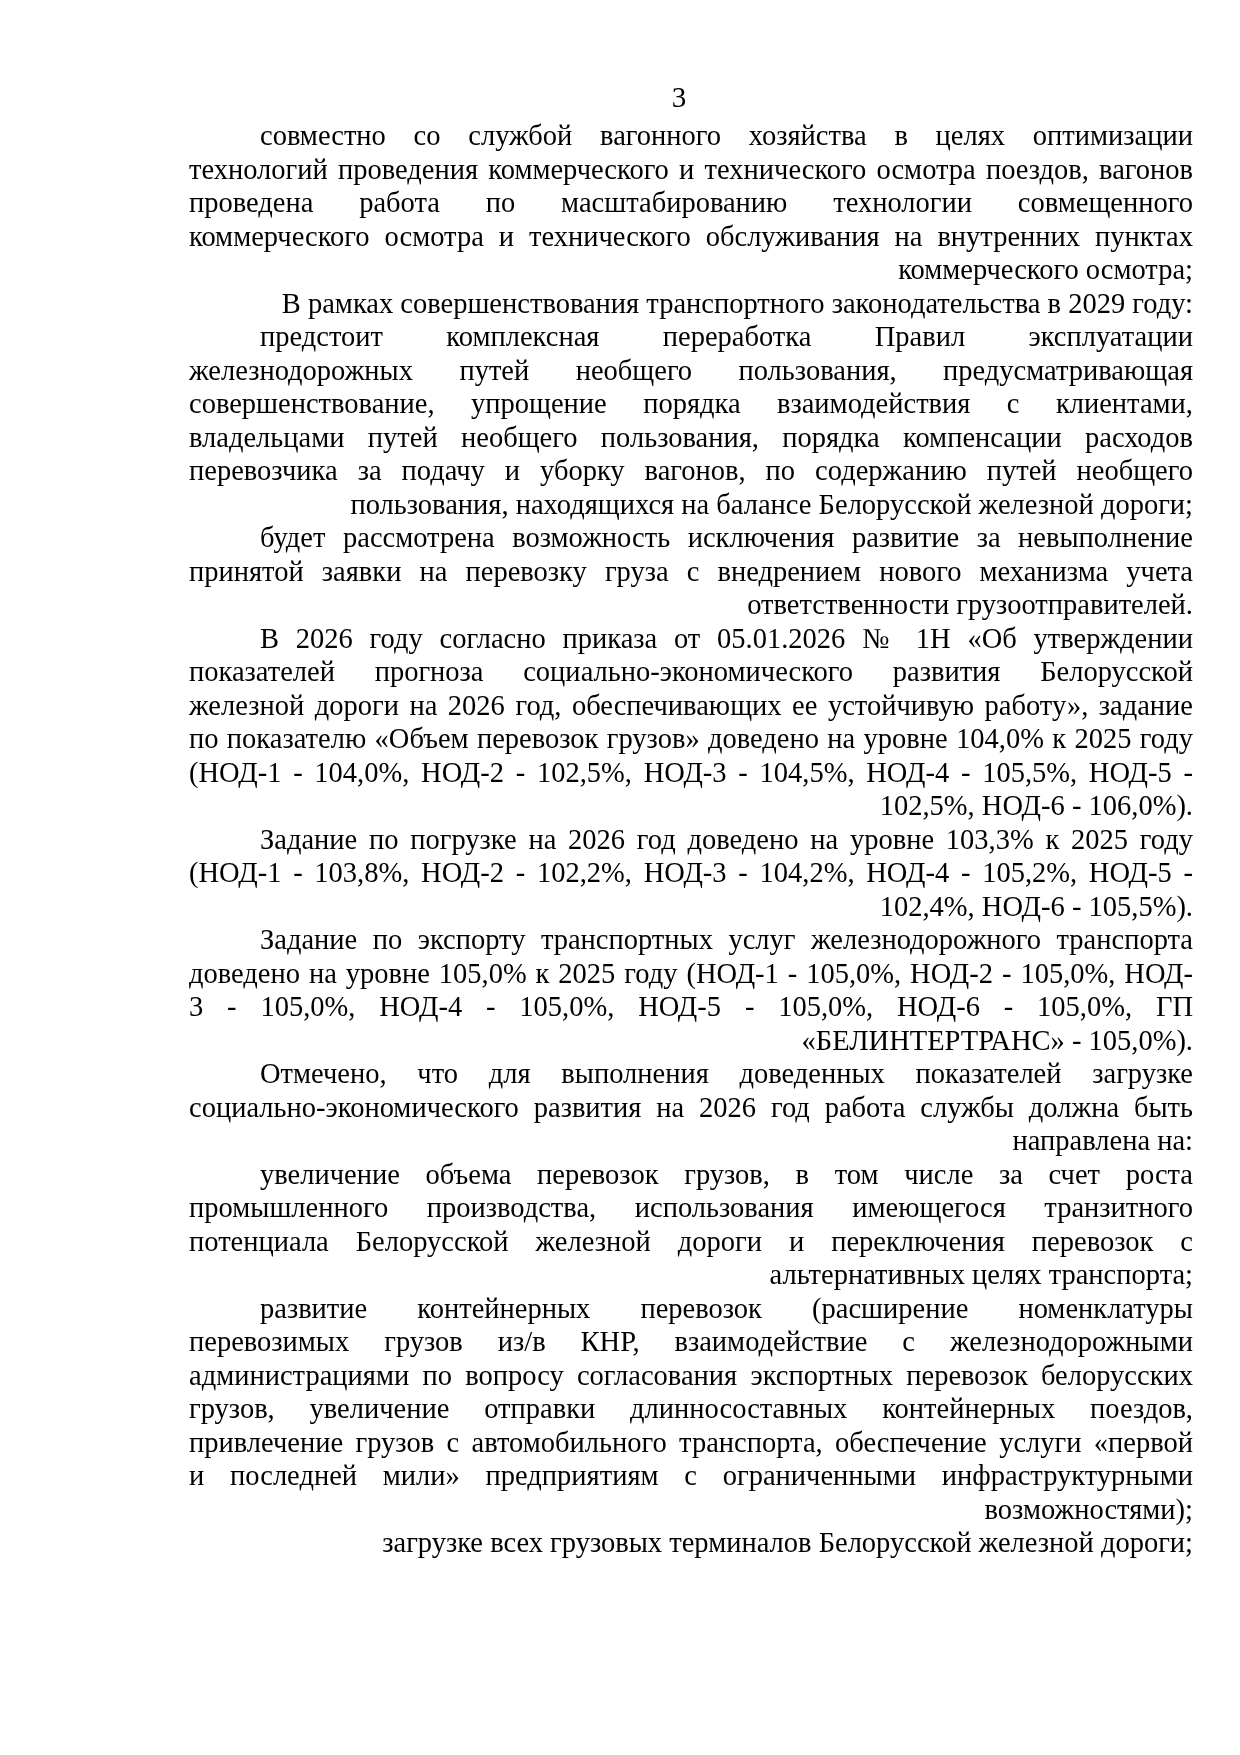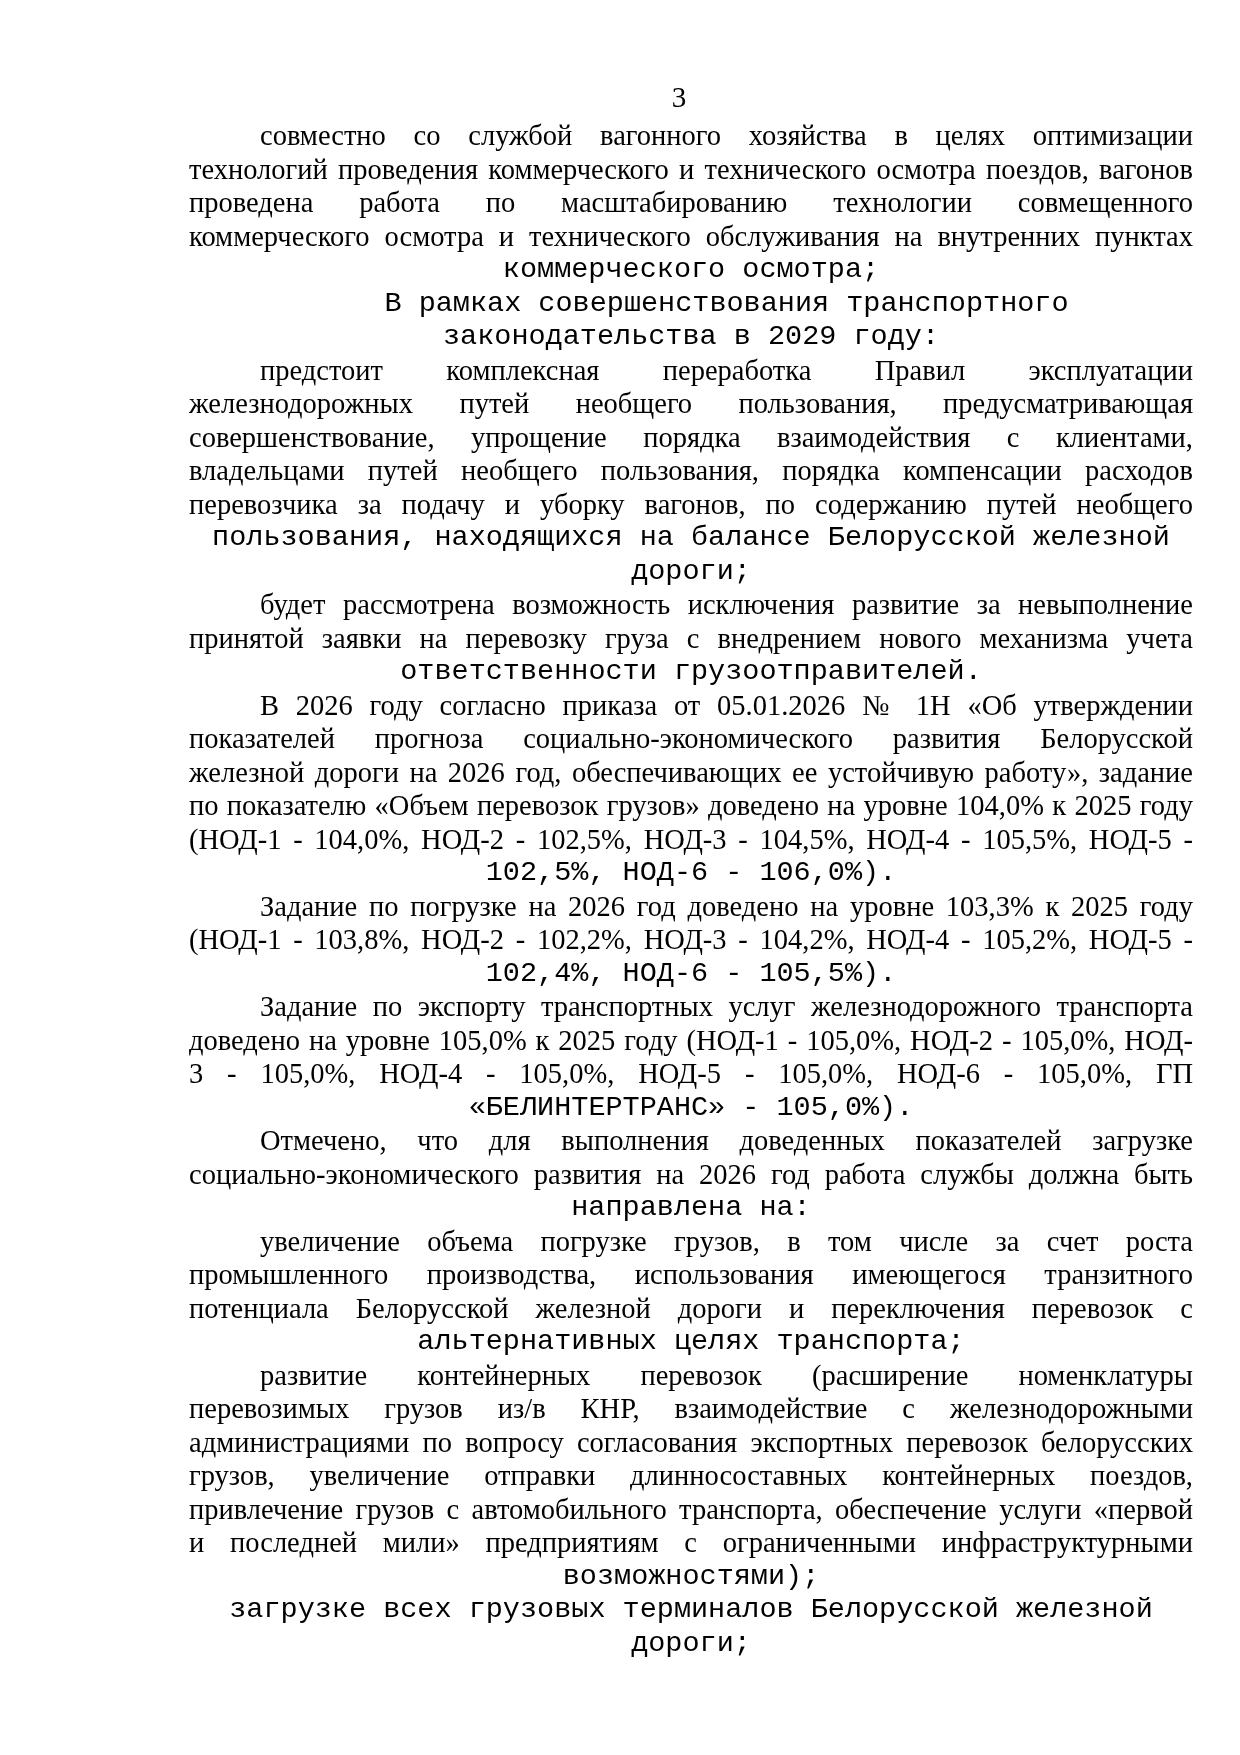--- a/index.html
+++ b/index.html
@@ -40,22 +40,21 @@
   .line {
     display: block;
   }
   
   .just {
     text-align: justify;
     text-align-last: justify;
   }
   
   .lastline {
-    text-align: center;
-    font-family: Liberation Mono, monospace;
+    text-align: right;
   }
   
   .first {
     text-indent: 71px;
   }
 </style>
 </head>
 <body>
 
 <div class="page">
@@ -102,21 +101,21 @@
         <span class="line just">доведено на уровне 105,0% к 2025 году (НОД-1 - 105,0%, НОД-2 - 105,0%, НОД-</span>
         <span class="line just">3 - 105,0%, НОД-4 - 105,0%, НОД-5 - 105,0%, НОД-6 - 105,0%, ГП</span>
         <span class="line lastline">«БЕЛИНТЕРТРАНС» - 105,0%).</span>
       </p>
       <p class="para">
         <span class="line first just">Отмечено, что для выполнения доведенных показателей загрузке</span>
         <span class="line just">социально-экономического развития на 2026 год работа службы должна быть</span>
         <span class="line lastline">направлена на:</span>
       </p>
       <p class="para">
-        <span class="line first just">увеличение объема погрузке грузов, в том числе за счет роста</span>
+        <span class="line first just">увеличение объема перевозок грузов, в том числе за счет роста</span>
         <span class="line just">промышленного производства, использования имеющегося транзитного</span>
         <span class="line just">потенциала Белорусской железной дороги и переключения перевозок с</span>
         <span class="line lastline">альтернативных целях транспорта;</span>
       </p>
       <p class="para">
         <span class="line first just">развитие контейнерных перевозок (расширение номенклатуры</span>
         <span class="line just">перевозимых грузов из/в КНР, взаимодействие с железнодорожными</span>
         <span class="line just">администрациями по вопросу согласования экспортных перевозок белорусских</span>
         <span class="line just">грузов, увеличение отправки длинносоставных контейнерных поездов,</span>
         <span class="line just">привлечение грузов с автомобильного транспорта, обеспечение услуги «первой</span>

